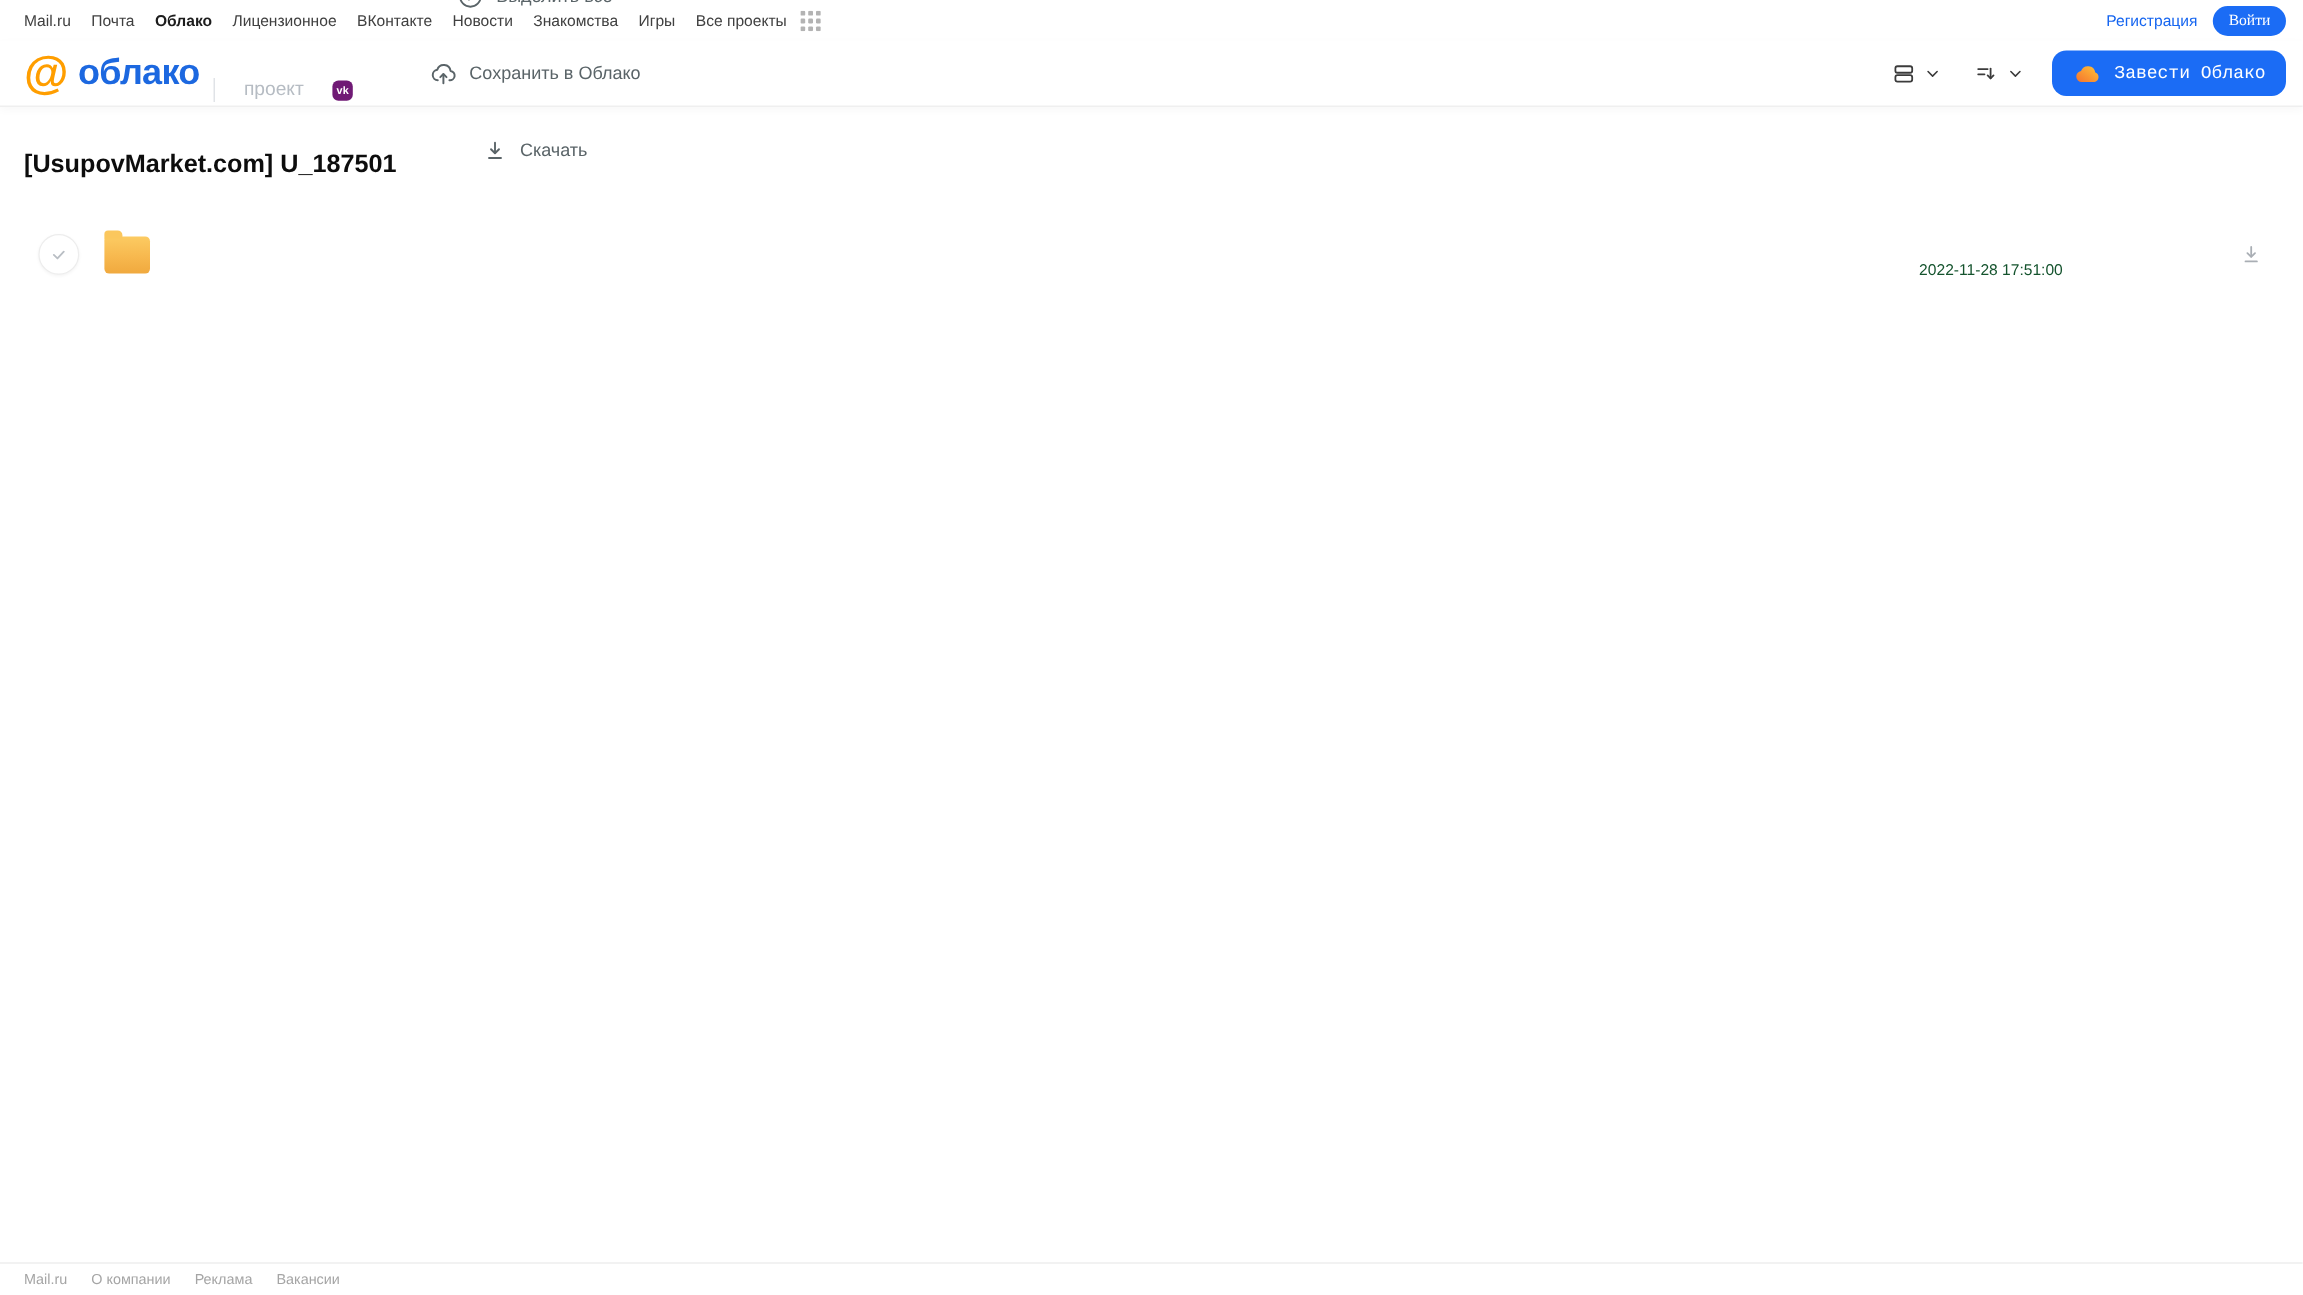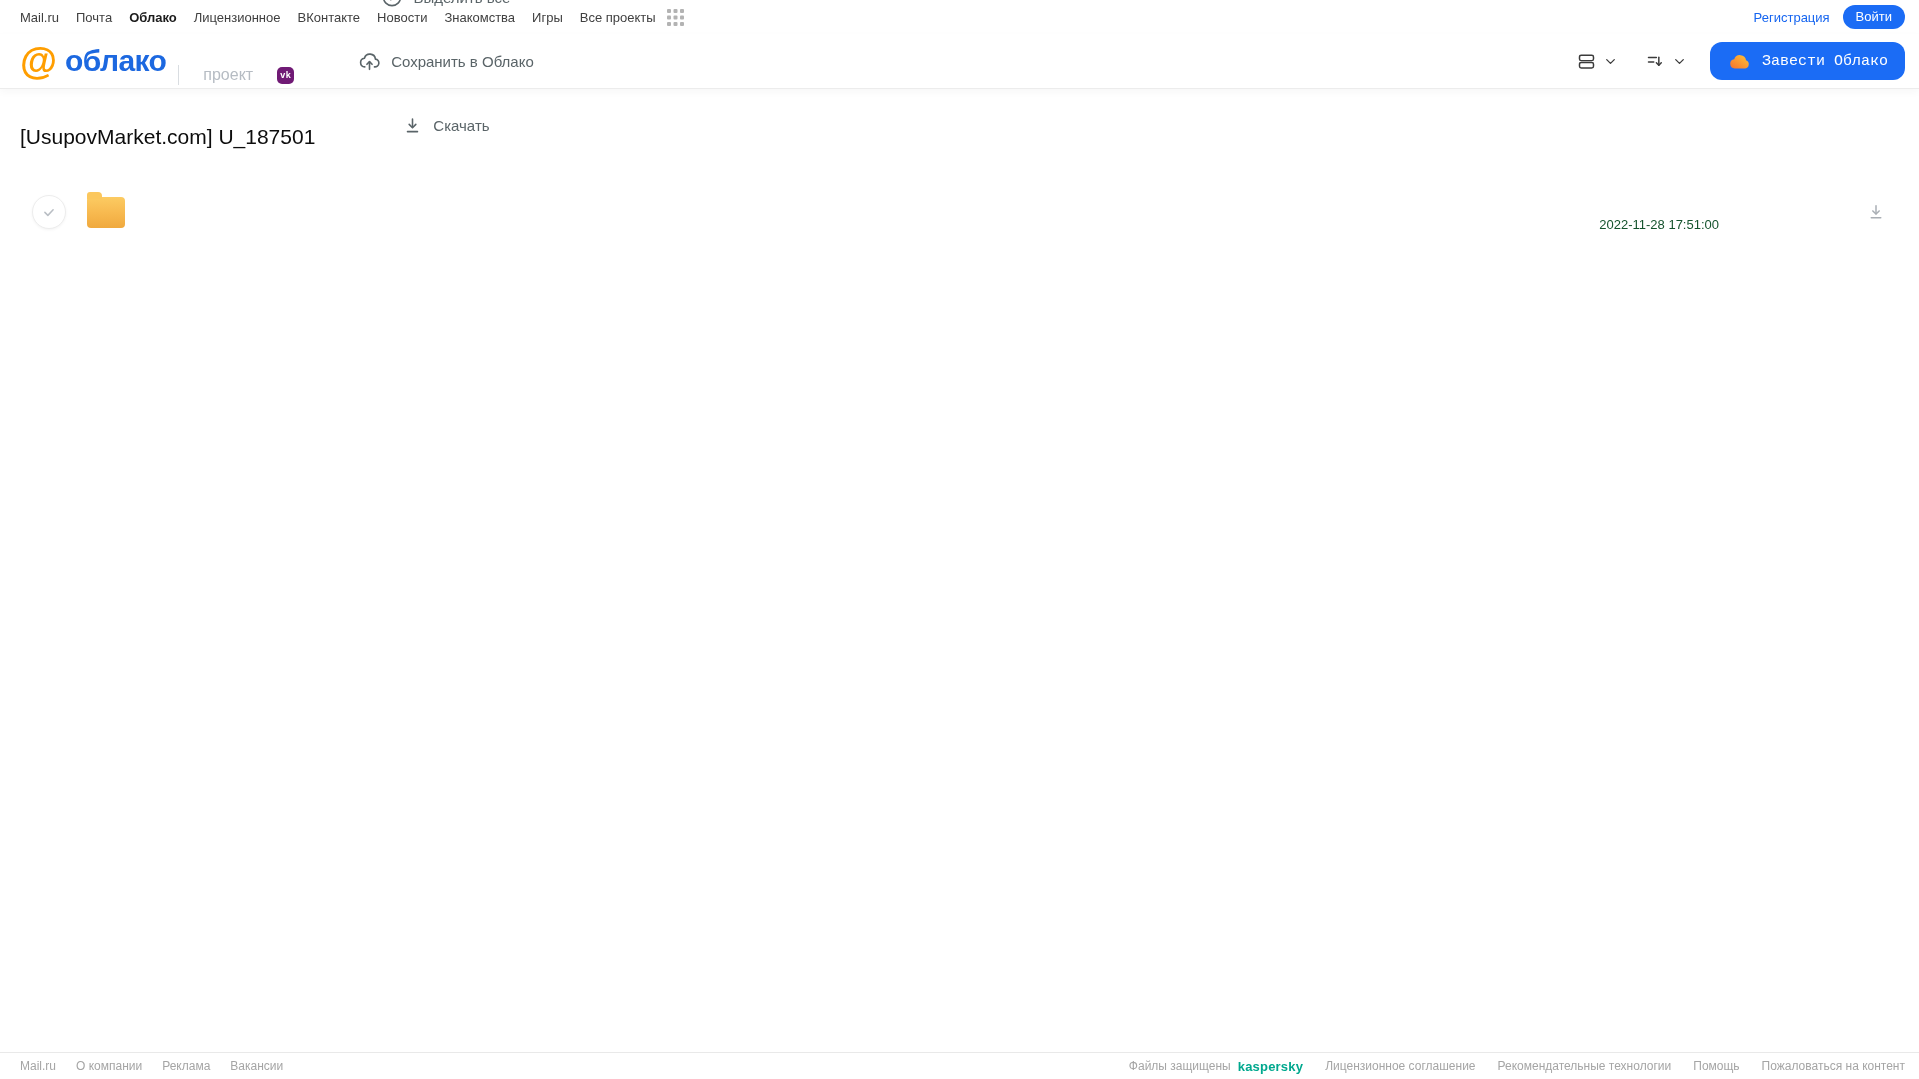--- a/index.html
+++ b/index.html
@@ -8,21 +8,21 @@
   a { text-decoration:none; }
 
   
   .topbar { display:flex; align-items:center; height:34px; padding:0 14px 0 20px; background:#fff; }
   .topbar-links { display:flex; align-items:center; gap:17px; font-size:13px; }
   .tlink { color:#404040; cursor:pointer; }
   .tlink.active { font-weight:700; color:#1c1c1c; }
   .grid-icon { display:flex; margin-left:-6px; cursor:pointer; }
   .topbar-right { margin-left:auto; display:flex; align-items:center; gap:13px; }
   .reg-link { color:#1565f0; font-size:13px; cursor:pointer; }
-  .login-btn { background:#1b6cf5; color:#fff; border:none; border-radius:14px; padding:4px 13px 5px; font-size:13px; cursor:pointer; font-family:Liberation Sans, sans-serif; }
+  .login-btn { background:#1b6cf5; color:#fff; border:none; border-radius:14px; padding:4px 13px 5px; font-size:13px; cursor:pointer; font-family:Liberation Serif, serif; }
 
   
   .header { display:flex; align-items:center; height:55px; padding:0 14px 0 20px; background:#fff;
             border-bottom:1px solid #ececec; box-shadow:0 3px 8px rgba(0,0,0,0.035); }
   .logo { display:flex; align-items:center; cursor:pointer; }
   .at-mark { font-size:38px; font-weight:700; color:#ff9e00; line-height:38px; margin-right:8px; }
   .logo-text { font-size:30px; font-weight:700; color:#1c68e0; letter-spacing:-0.6px; }
   .logo-suffix { display:flex; align-items:center; gap:24px; margin-left:12px; color:#b6bcc3; font-size:16px;margin-top:28px; }
   .pipe { width:1px; height:20px; background:#d9dde1; }
   .vk-badge { width:17px; height:17px; background:#701a75; border-radius:5px; color:#fff; font-size:9px; font-weight:700;
@@ -32,21 +32,21 @@
   .tool-btn { display:flex; align-items:center; gap:10px; font-size:15px; color:#5a6468; background:none; border:none;
               cursor:pointer; font-family:inherit; }
 
   .view-controls { margin-left:auto; display:flex; align-items:center; gap:28px; margin-right:24px; }
   .vc-group { display:flex; align-items:center; gap:7px; cursor:pointer; }
 
   .get-cloud-btn { display:flex; align-items:center; gap:10px; background:#1b6cf5; color:#fff; border:none; border-radius:12px;
                    height:38px; padding:0 17px; font-size:15px; cursor:pointer; font-family:Liberation Mono, monospace; }
 
   
-  .page-title { margin:36px 20px 0; font-size:21px; font-weight:400; color:#0d0d0d; }
+  .page-title { margin:36px 20px 0; font-size:21px; font-weight:700; color:#0d0d0d; }
 
   .file-row { display:flex; align-items:center; margin-top:40px; height:46px; padding:0 33px 0 32px; cursor:pointer; }
   .row-check { width:34px; height:34px; min-width:34px; border:1px solid #ededed; border-radius:50%; background:#fff;
                display:flex; align-items:center; justify-content:center; box-shadow:0 1px 3px rgba(0,0,0,0.05); cursor:pointer; }
   .folder-icon { width:38px; height:31px; margin-left:21px; position:relative; border-radius:3px 4px 4px 4px;
                  background:linear-gradient(180deg,#fccb62 0%,#f7b84e 55%,#f0a93e 100%); }
   .folder-icon::before { content:""; position:absolute; top:-5px; left:0; width:15px; height:7px;
                          background:#fbc75d; border-radius:3px 4px 0 0; }
   .row-name { margin-left:24px; font-size:14px; color:#333; white-space:nowrap; }
   .row-date { margin-left:auto; font-size:13px; color:#14532d; white-space:nowrap;margin-top:24px; }
@@ -208,23 +208,13 @@
   </span>
 </div>
 
 <div class="footer">
   <div class="footer-left">
     <a class="flink">Mail.ru</a>
     <a class="flink">О компании</a>
     <a class="flink">Реклама</a>
     <a class="flink">Вакансии</a>
   </div>
-  <div class="footer-right">
-    <span class="protected">
-      <span>Файлы защищены</span>
-      <span class="kaspersky">kaspersky</span>
-    </span>
-    <a class="flink">Лицензионное соглашение</a>
-    <a class="flink">Рекомендательные технологии</a>
-    <a class="flink">Помощь</a>
-    <a class="flink">Пожаловаться на контент</a>
-  </div>
 </div>
 
 </body></html>

